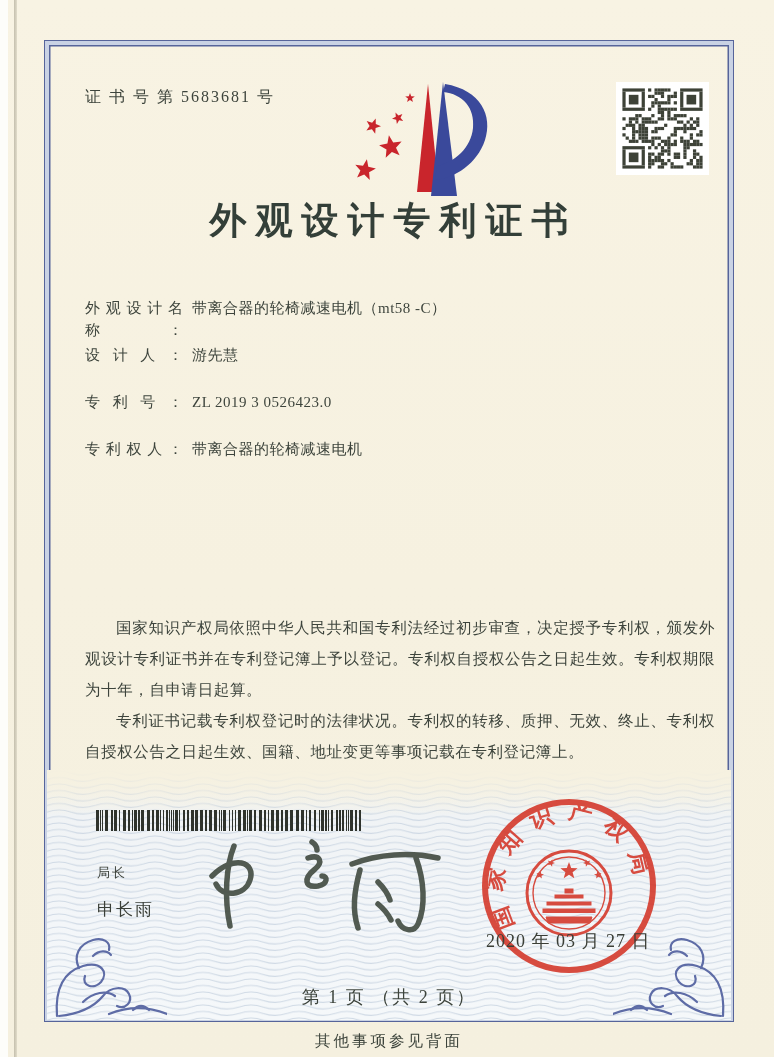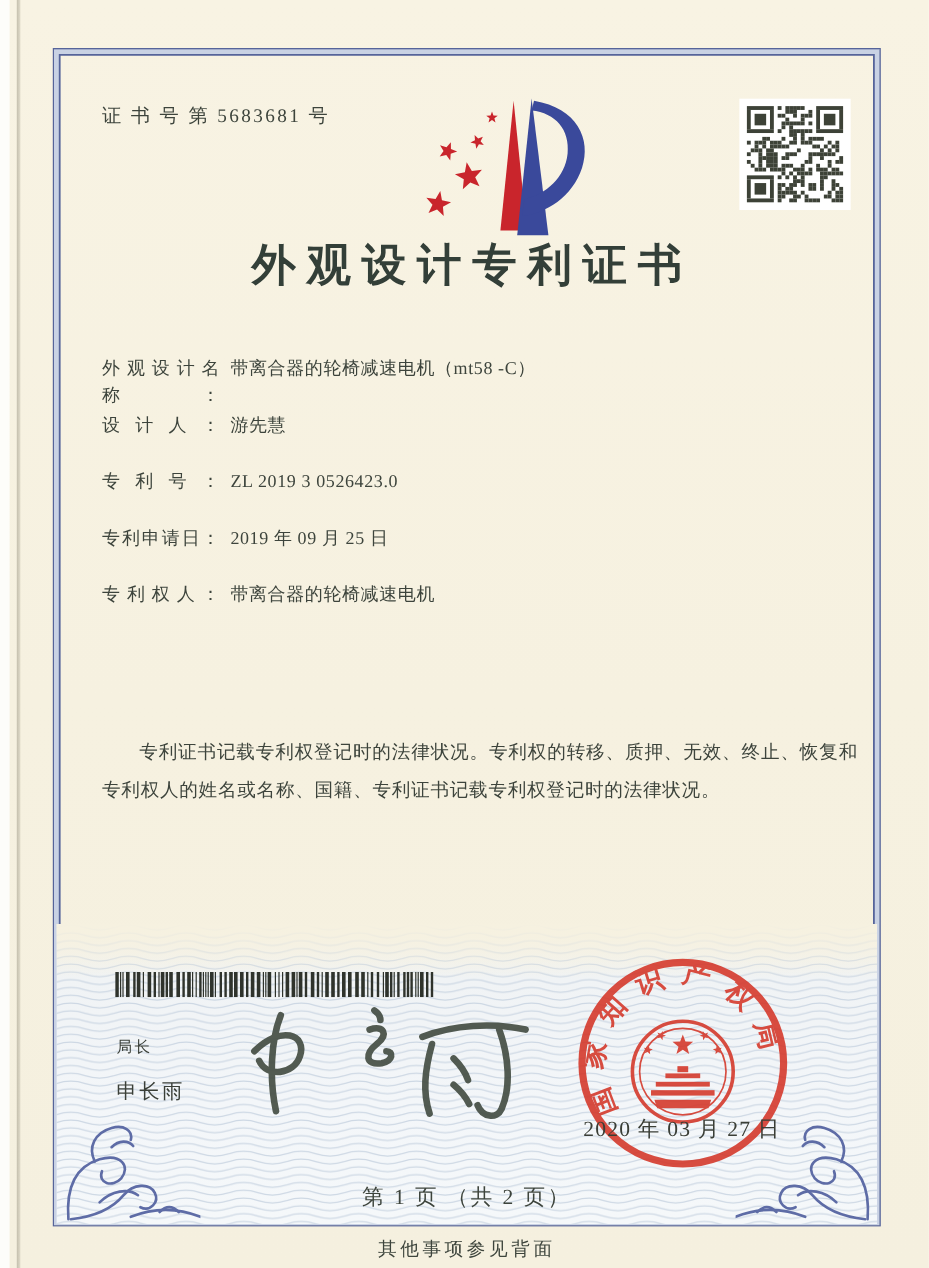--- a/index.html
+++ b/index.html
@@ -385,29 +385,27 @@
     <div class="row">
       <span class="lbl">外观设计名称：</span><span class="val">带离合器的轮椅减速电机（mt58 -C）</span>
     </div>
     <div class="row">
       <span class="lbl">设计人：</span><span class="val">游先慧</span>
     </div>
     <div class="row">
       <span class="lbl">专利号：</span><span class="val">ZL 2019 3 0526423.0</span>
     </div>
     <div class="row">
-      <span class="lbl">专利申请日：</span><span class="val">2019 年 09 月 25 日</span>
-    </div>
-    <div class="row">
       <span class="lbl">专利权人：</span><span class="val">带离合器的轮椅减速电机</span>
     </div>
   </div>
 
   <div class="paras">
-    <p>专利证书记载专利权登记时的法律状况。专利权的转移、质押、无效、终止、恢复和专利权人的姓名或名称、国籍、专利证书记载专利权登记时的法律状况。</p>
+    <p>国家知识产权局依照中华人民共和国专利法经过初步审查，决定授予专利权，颁发外观设计专利证书并在专利登记簿上予以登记。专利权自授权公告之日起生效。专利权期限为十年，自申请日起算。</p>
+    <p>专利证书记载专利权登记时的法律状况。专利权的转移、质押、无效、终止、专利权自授权公告之日起生效、国籍、地址变更等事项记载在专利登记簿上。</p>
   </div>
 
   <svg class="barcode" viewBox="0 0 268 21" preserveAspectRatio="none">
     <g id="barcode-bars" fill="#2f332c">
         <rect x="0" y="0" width="3" height="21"></rect>
         <rect x="4" y="0" width="1" height="21"></rect>
         <rect x="6" y="0" width="1" height="21"></rect>
         <rect x="9" y="0" width="3" height="21"></rect>
         <rect x="15" y="0" width="2" height="21"></rect>
         <rect x="18" y="0" width="3" height="21"></rect>

